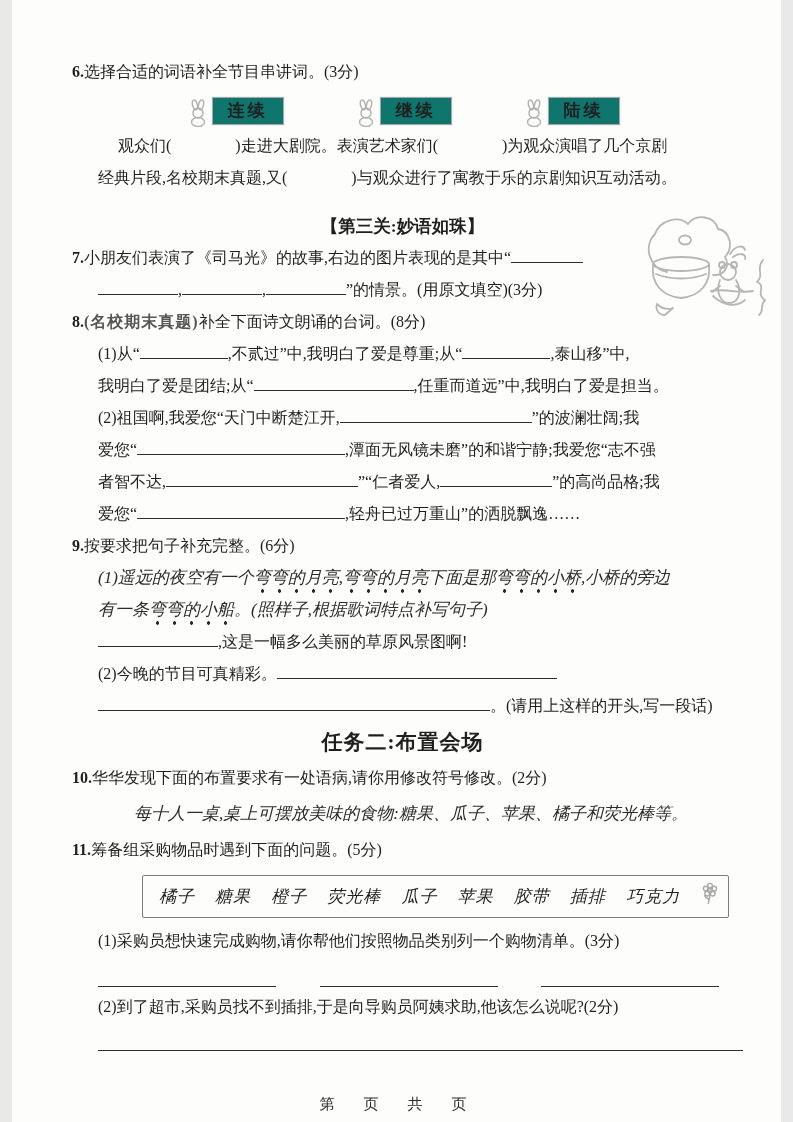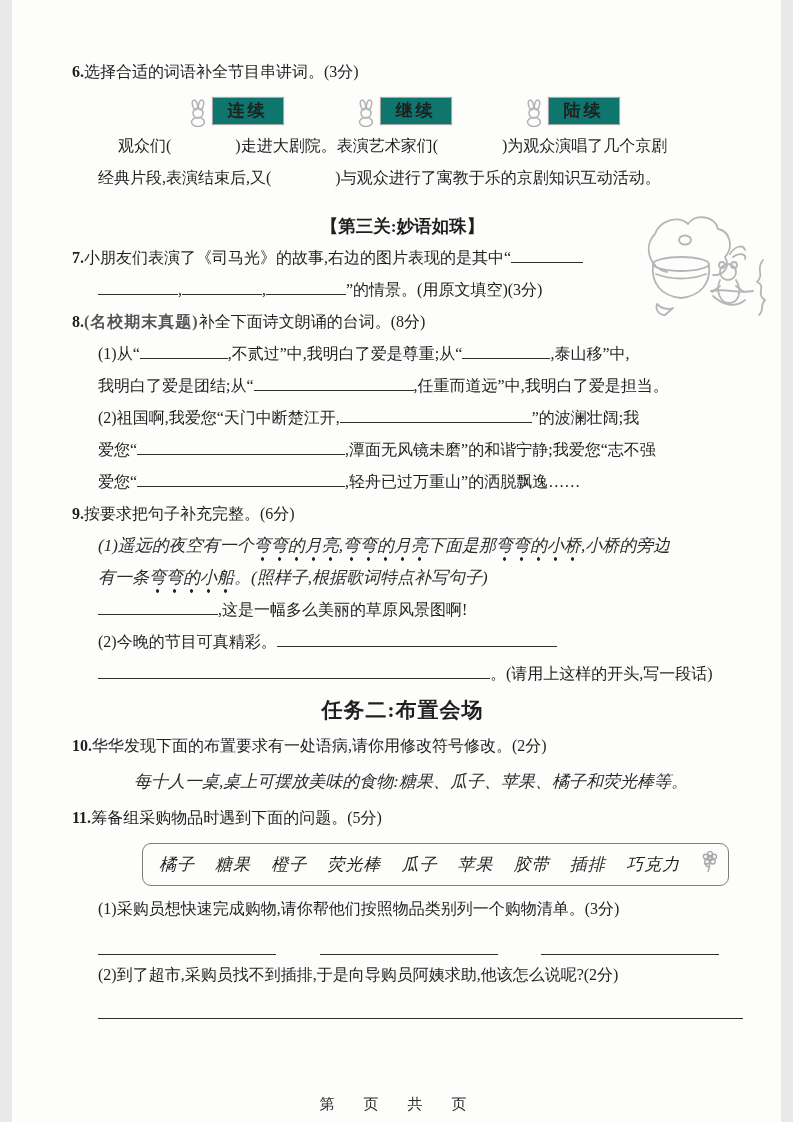--- a/index.html
+++ b/index.html
@@ -21,21 +21,21 @@
   .task-heading { text-align:center; font-weight:bold; font-size:21px; line-height:40px; letter-spacing:1px; }
   .kai { font-style:italic; font-size:17px; color:#2b2b2b; }
   .emph {
     background-image:radial-gradient(circle, #2a2a2a 1.6px, transparent 1.9px);
     background-size:1em 6px; background-position:0 100%;
     background-repeat:repeat-x; padding-bottom:7px;
   }
   .words-row { display:flex; justify-content:center; gap:96px; margin:6px 0 2px 0; height:34px; align-items:center; }
   .word-chip { position:relative; border:1px solid #a8a8a8; padding:1px 15px 2px 15px; font-weight:bold; font-size:17px; letter-spacing:3px; background:#0f766e; box-shadow:0 0 0 1px #f1f1f1; }
   .rabbit { position:absolute; left:-25px; top:1px; }
-  .items-box { display:flex; align-items:center; justify-content:space-between; border:1px solid #7c7c7c; border-radius:9px; margin:9px 4px 7px 44px; padding:7px 8px 8px 16px; }
+  .items-box { display:flex; align-items:center; justify-content:space-between; border:1px solid #7c7c7c; border-radius:2px; margin:9px 4px 7px 44px; padding:7px 8px 8px 16px; }
   .items-box .item { font-style:italic; font-size:17px; letter-spacing:1px; }
   .blank-row3 { display:flex; justify-content:space-between; padding:14px 14px 4px 0; }
   .full-blank-row { padding:12px 0 4px 0; }
   .illustration { position:absolute; right:2px; top:212px; }
   .footer { position:absolute; left:0; right:0; bottom:8px; text-align:center; font-size:15px; letter-spacing:7px; color:#2a2a2a; font-family:"Liberation Sans","DejaVu Sans",sans-serif; }
 </style>
 </head>
 <body>
 
 <div class="page">
@@ -77,21 +77,21 @@
                 <ellipse cx="13" cy="6" rx="2.4" ry="5" transform="rotate(14 13 6)"></ellipse>
                 <circle cx="10" cy="14" r="5"></circle>
                 <ellipse cx="10" cy="23" rx="6.5" ry="4.5"></ellipse>
               </g>
             </svg>
         </span>
         <span>陆续</span>
       </span>
     </div>
     <div class="line indent1">观众们(　　　　)走进大剧院。表演艺术家们(　　　　)为观众演唱了几个京剧</div>
-    <div class="line">经典片段,表演结束后,又(　　　　)与观众进行了寓教于乐的京剧知识互动活动。</div>
+    <div class="line">经典片段,名校期末真题,又(　　　　)与观众进行了寓教于乐的京剧知识互动活动。</div>
   </div>
 
   <div class="sec-heading">【第三关:妙语如珠】</div>
 
   <div class="q">
     <div class="q-title"><span class="q-num">7.</span><span>小朋友们表演了《司马光》的故事,右边的图片表现的是其中“<span class="blank" style="width: 72px;"></span></span></div>
     <div class="line"><span class="blank" style="width: 80px;"></span>,<span class="blank" style="width: 80px;"></span>,<span class="blank" style="width: 80px;"></span>”的情景。(用原文填空)(3分)</div>
   </div>
 
   <div class="illustration">
@@ -115,20 +115,21 @@
       </g>
     </svg>
   </div>
 
   <div class="q">
     <div class="q-title"><span class="q-num">8.</span><span class="q-tag">(名校期末真题)</span><span>补全下面诗文朗诵的台词。(8分)</span></div>
     <div class="line">(1)从“<span class="blank" style="width: 88px;"></span>,不贰过”中,我明白了爱是尊重;从“<span class="blank" style="width: 88px;"></span>,泰山移”中,</div>
     <div class="line">我明白了爱是团结;从“<span class="blank" style="width: 160px;"></span>,任重而道远”中,我明白了爱是担当。</div>
     <div class="line">(2)祖国啊,我爱您“天门中断楚江开,<span class="blank" style="width: 192px;"></span>”的波澜壮阔;我</div>
     <div class="line">爱您“<span class="blank" style="width: 208px;"></span>,潭面无风镜未磨”的和谐宁静;我爱您“志不强</div>
+    <div class="line">者智不达,<span class="blank" style="width: 192px;"></span>”“仁者爱人,<span class="blank" style="width: 112px;"></span>”的高尚品格;我</div>
     <div class="line">爱您“<span class="blank" style="width: 208px;"></span>,轻舟已过万重山”的洒脱飘逸……</div>
   </div>
 
   <div class="q">
     <div class="q-title"><span class="q-num">9.</span><span>按要求把句子补充完整。(6分)</span></div>
     <div class="line kai"><span>(1)遥远的夜空有一个</span><span class="emph">弯弯的月亮</span><span>,</span><span class="emph">弯弯的月亮</span><span>下面是那</span><span class="emph">弯弯的小桥</span><span>,小桥的旁边</span></div>
     <div class="line kai"><span>有一条</span><span class="emph">弯弯的小船</span><span>。(照样子,根据歌词特点补写句子)</span></div>
     <div class="line" style="padding-left:0;"><span class="blank" style="width: 120px;"></span>,这是一幅多么美丽的草原风景图啊!</div>
     <div class="line">(2)今晚的节目可真精彩。<span class="blank" style="width: 280px;"></span></div>
     <div class="line"><span class="blank" style="width: 392px;"></span>。(请用上这样的开头,写一段话)</div>

